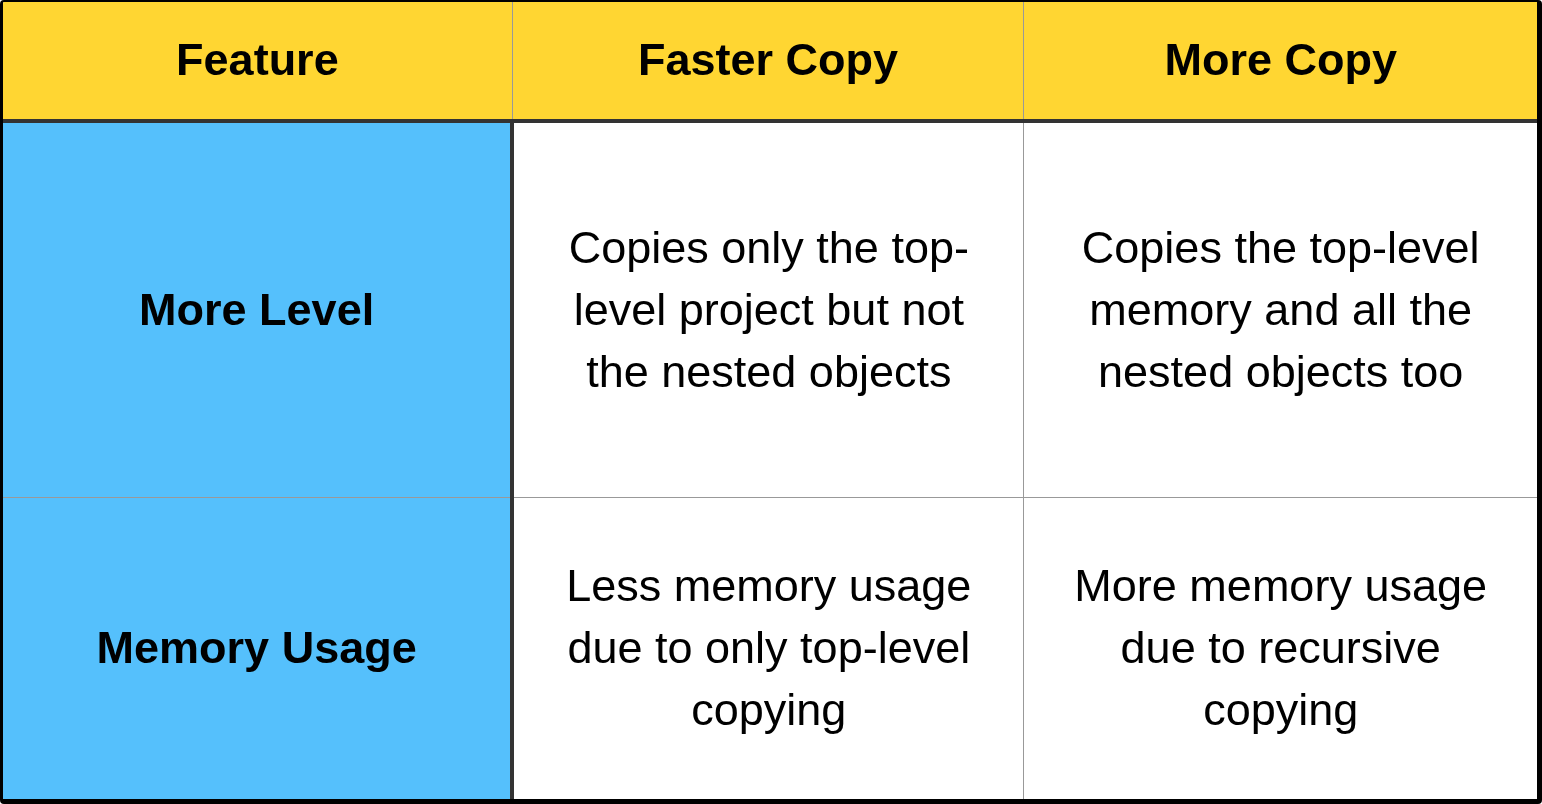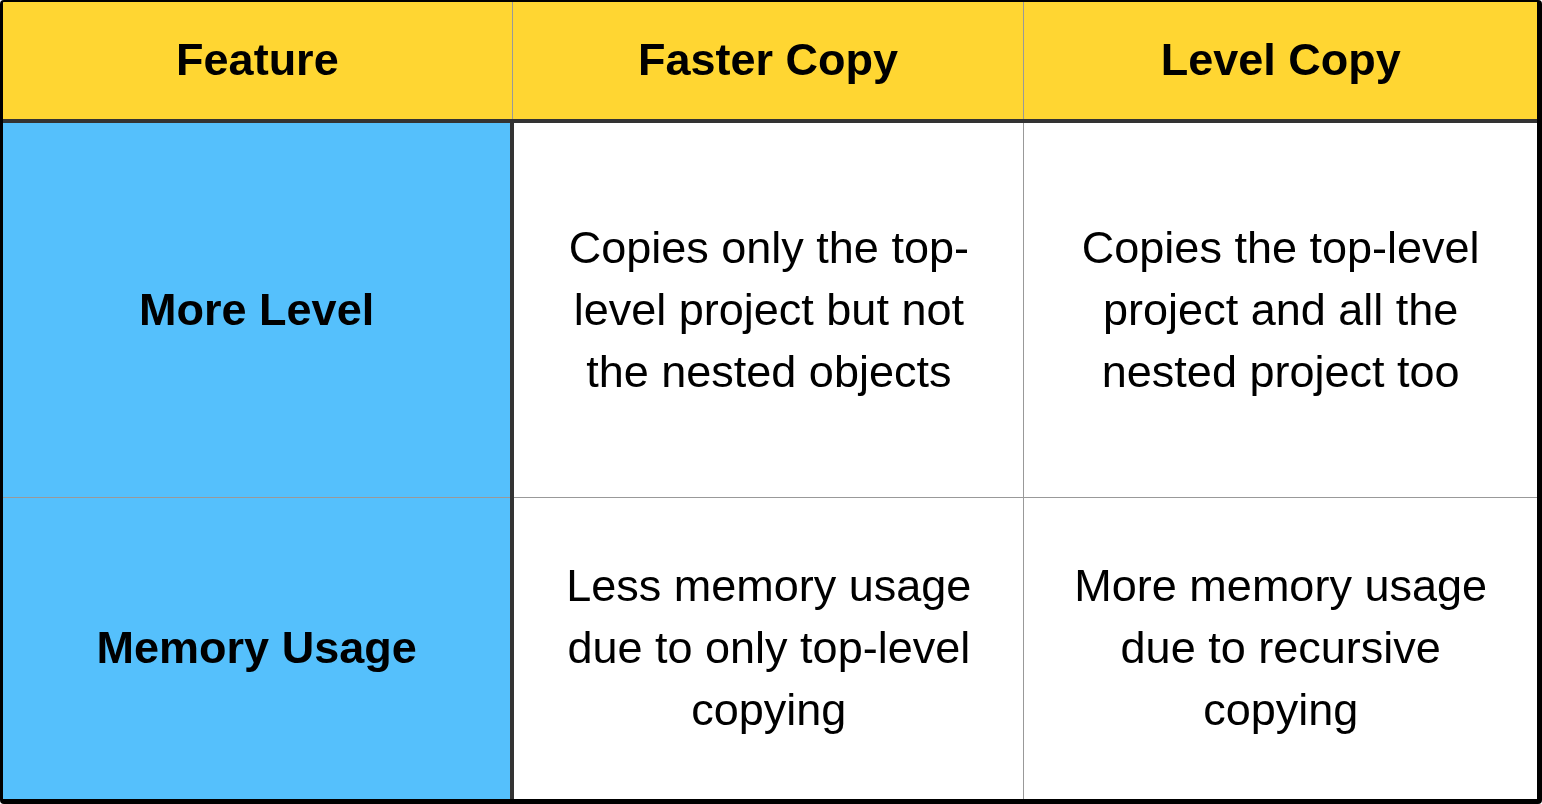--- a/index.html
+++ b/index.html
@@ -75,28 +75,28 @@
     <table class="cmp">
       <colgroup>
         <col class="c1">
           <col class="c2">
           <col class="c3">
       </colgroup>
       <thead>
         <tr>
           <th class="feature-col">Feature</th>
           <th>Faster Copy</th>
-          <th>Level Copy</th>
+          <th>More Copy</th>
         </tr>
       </thead>
       <tbody>
         <tr class="r1">
           <th class="feature-cell">More Level</th>
           <td>Copies only the top-level project but not the nested objects</td>
-          <td>Copies the top-level project and all the nested project too</td>
+          <td>Copies the top-level memory and all the nested objects too</td>
         </tr>
         <tr class="r3">
           <th class="feature-cell">Memory Usage</th>
           <td>Less memory usage due to only top-level copying</td>
           <td>More memory usage due to recursive copying</td>
         </tr>
       </tbody>
     </table>
   </div>
 </div>

